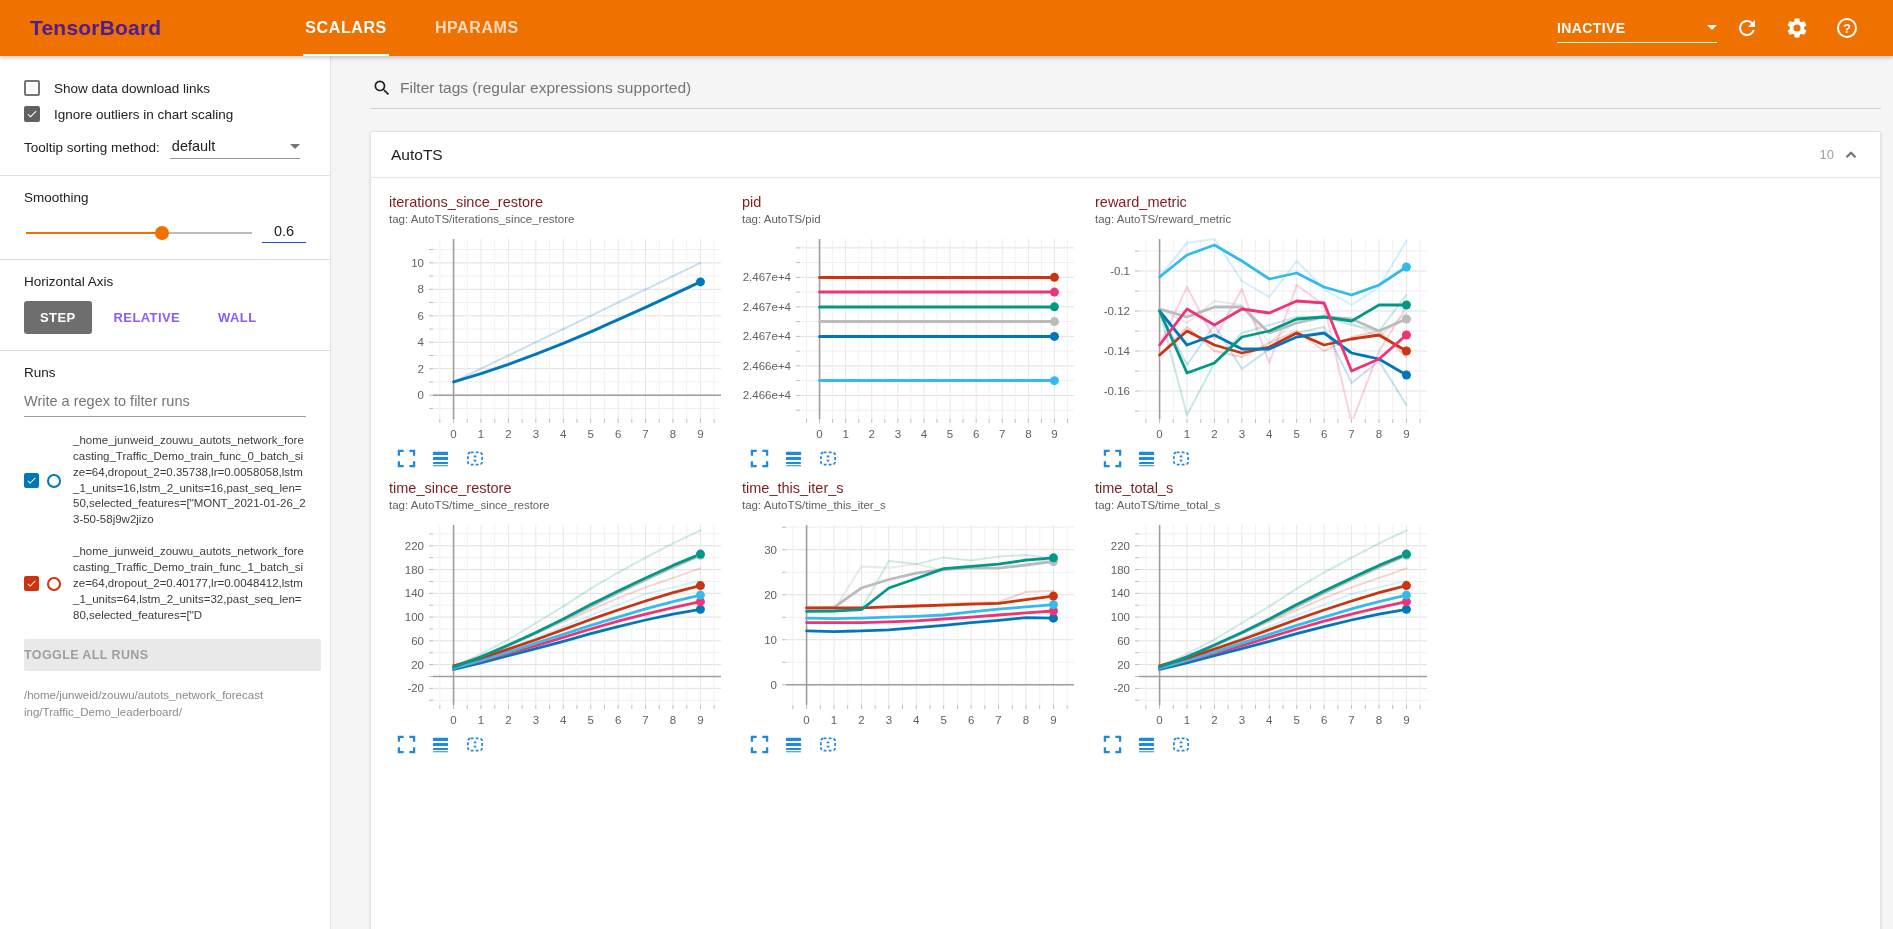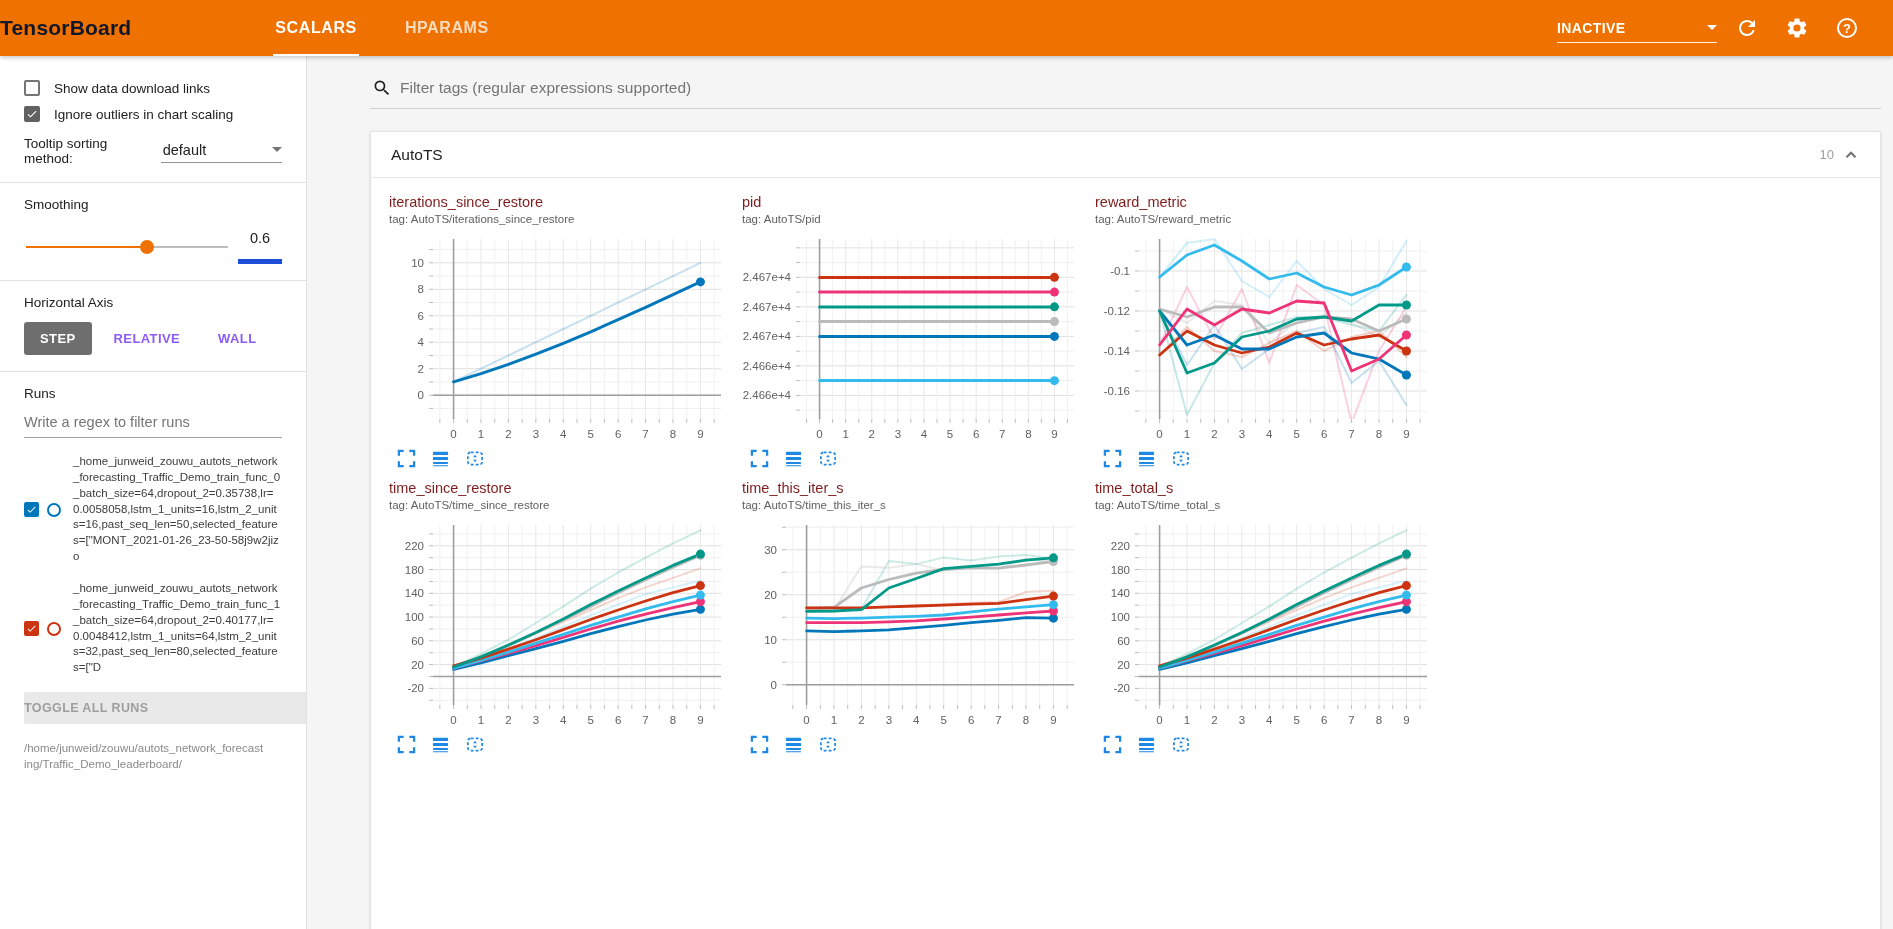--- a/index.html
+++ b/index.html
@@ -1,39 +1,39 @@
 <!DOCTYPE html>
 <html><head>
 <meta charset="utf-8">
 <style>
   * { margin:0; padding:0; box-sizing:border-box; }
   html,body { width:1893px; height:929px; overflow:hidden; background:#f5f5f5;
     font-family:"Liberation Sans", sans-serif; }
   
   .topbar { position:fixed; top:0; left:0; width:1893px; height:56px; background:#ef7100;
     display:flex; align-items:center; z-index:10; box-shadow:0 2px 4px rgba(0,0,0,.2); }
-  .logo { color:#0f172a; font-size:21px; font-weight:bold; letter-spacing:.2px; }
+  .logo { color:#4c1d95; font-size:21px; font-weight:bold; margin-left:30px; letter-spacing:.2px; }
   .tabs { display:flex; height:100%; margin-left:120px; }
   .tab { position:relative; display:flex; align-items:center; padding:10px 24px; color:rgba(255,255,255,.75);
     font-size:16px; font-weight:bold; letter-spacing:.6px; cursor:pointer; }
   .tab.active { color:#fff; }
   .tab.active::after { content:""; position:absolute; left:22px; right:22px; bottom:0; height:2px; background:#fff; }
   .topbar-right { margin-left:auto; display:flex; align-items:center; margin-right:26px; }
   .status-select { position:relative; display:flex; align-items:center; width:160px; height:30px;
     border-bottom:1px solid rgba(255,255,255,.9); color:#fff; font-size:14px; font-weight:bold;
     letter-spacing:.4px; cursor:pointer; }
   .status-select .caret { margin-left:auto; width:0; height:0; border-left:5px solid transparent;
     border-right:5px solid transparent; border-top:5px solid #fff; }
   .icon-btn { width:40px; height:40px; display:flex; align-items:center; justify-content:center;
     margin-left:10px; cursor:pointer; }
   .icon-btn svg { fill:#fff; }
   .help-circle { width:20px; height:20px; border:2px solid #fff; border-radius:50%; color:#fff;
     font-size:13px; font-weight:bold; display:flex; align-items:center; justify-content:center; }
   
-  .sidebar { position:fixed; top:56px; left:0; width:307px; height:873px; background:#fff;
+  .sidebar { position:fixed; top:56px; left:0; width:331px; height:873px; background:#fff;
     border-right:1px solid #e0e0e0; overflow:hidden; }
   .side-section { padding:14px 24px 16px 24px; }
   .divider { height:1px; background:#e0e0e0; }
   .cb-row { display:flex; align-items:center; margin:10px 0; cursor:pointer; }
   .cb { width:16px; height:16px; border:2px solid #757575; border-radius:2px; background:#fff;
     margin-right:14px; flex:none; display:flex; align-items:center; justify-content:center; }
   .cb.checked { background:#616161; border-color:#616161; }
   .cb svg { display:none; }
   .cb.checked svg { display:block; }
   .side-label { font-size:13.5px; color:#212121; }
@@ -42,21 +42,21 @@
     display:flex; align-items:center; padding:2px 0 4px 2px; cursor:pointer; }
   .select-box .val { font-size:14.5px; color:#212121; }
   .select-box .caret { margin-left:auto; width:0; height:0; border-left:5px solid transparent;
     border-right:5px solid transparent; border-top:5px solid #757575; }
   .smooth-row { display:flex; align-items:center; margin-top:18px; }
   .slider { position:relative; flex:1; height:2px; background:#bdbdbd; margin:0 10px 0 2px; cursor:pointer; }
   .slider .fill { position:absolute; left:0; top:0; height:2px; background:#ef7100; }
   .slider .thumb { position:absolute; top:-6px; width:14px; height:14px; border-radius:50%;
     background:#ef7100; transform:translateX(-7px); }
   .smooth-val { width:44px; text-align:center; font-size:14.5px; color:#212121;
-    border-bottom:5px solid #1d4ed8; padding-bottom:13px; }
+    border-bottom:1px solid #1d4ed8; padding-bottom:3px; }
   .axis-btns { display:flex; align-items:center; margin-top:12px; }
   .axis-btn { font-size:13px; letter-spacing:.4px; color:#8b5cf6; padding:9px 16px; border-radius:3px;
     cursor:pointer; font-weight:bold; margin-right:6px; }
   .axis-btn.selected { background:#6e6e6e; color:#fff; }
   .runs-filter { margin-top:12px; border-bottom:1px solid #9e9e9e; padding-bottom:6px; }
   .runs-filter input { border:none; outline:none; width:100%; font-size:14.5px; color:#212121;
     background:transparent; font-family:"Liberation Sans",sans-serif; }
   .runs-filter input::placeholder { color:#757575; }
   .run-item { display:flex; align-items:center; margin-top:16px; cursor:pointer; }
   .run-cb { width:15px; height:15px; border-radius:2px; flex:none; display:flex; align-items:center;

